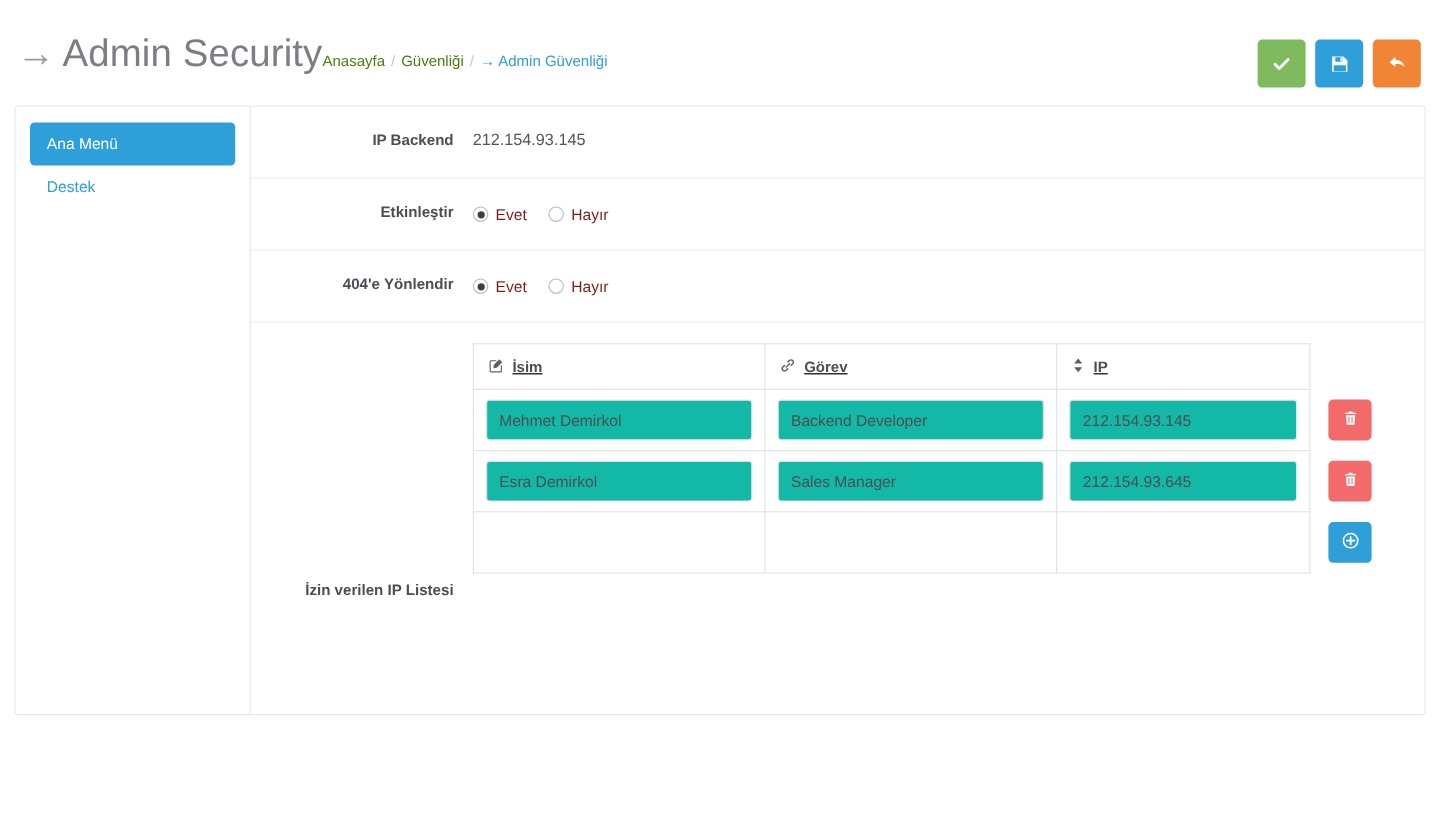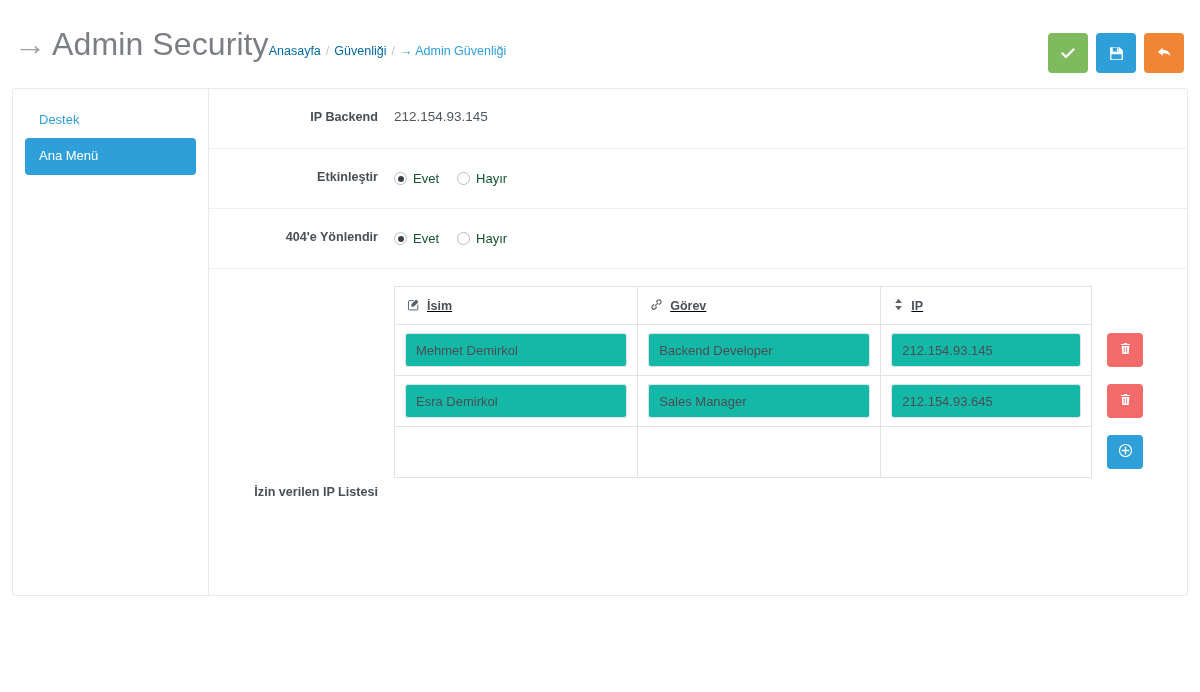--- a/index.html
+++ b/index.html
@@ -38,21 +38,21 @@
     color: #9a9ea3;
     font-weight: 400;
     margin-right: 6px;
   }
   .breadcrumb {
     font-size: 12.5px;
     color: #9aa0a6;
     white-space: nowrap;
   }
   .breadcrumb .sep { margin: 0 5px; color: #c2c6ca; }
-  .breadcrumb .crumb-link { color: #0369a1; text-decoration: none; }
+  .breadcrumb .crumb-link { color: #4d7c0f; text-decoration: none; }
   .breadcrumb .crumb-active { color: #2e9fd8; text-decoration: none; }
 
   .header-actions {
     position: absolute;
     right: 16px;
     top: 33px;
     display: flex;
     gap: 8px;
   }
   .hbtn {
@@ -166,21 +166,21 @@
     display: flex;
     align-items: center;
     gap: 18px;
     padding-top: 3px;
   }
   .radio-opt {
     display: flex;
     align-items: center;
     gap: 6px;
     font-size: 13px;
-    color: #14532d;
+    color: #7f1d1d;
     cursor: pointer;
   }
   .radio-dot {
     width: 13px;
     height: 13px;
     border-radius: 50%;
     border: 1px solid #b9bec3;
     background: #fff;
     display: inline-block;
     position: relative;
@@ -302,22 +302,22 @@
     </button>
   </div>
 </div>
 
 <div class="panel">
 
 
   <div class="panel-body">
 
     <div class="sidebar">
+      <a class="side-item active" href="#">Ana Menü</a>
       <a class="side-item" href="#">Destek</a>
-      <a class="side-item active" href="#">Ana Menü</a>
     </div>
 
     <div class="content">
 
       <div class="form-row">
         <div class="form-label">IP Backend</div>
         <div class="form-field">
           <div class="static-value">212.154.93.145</div>
         </div>
       </div>

